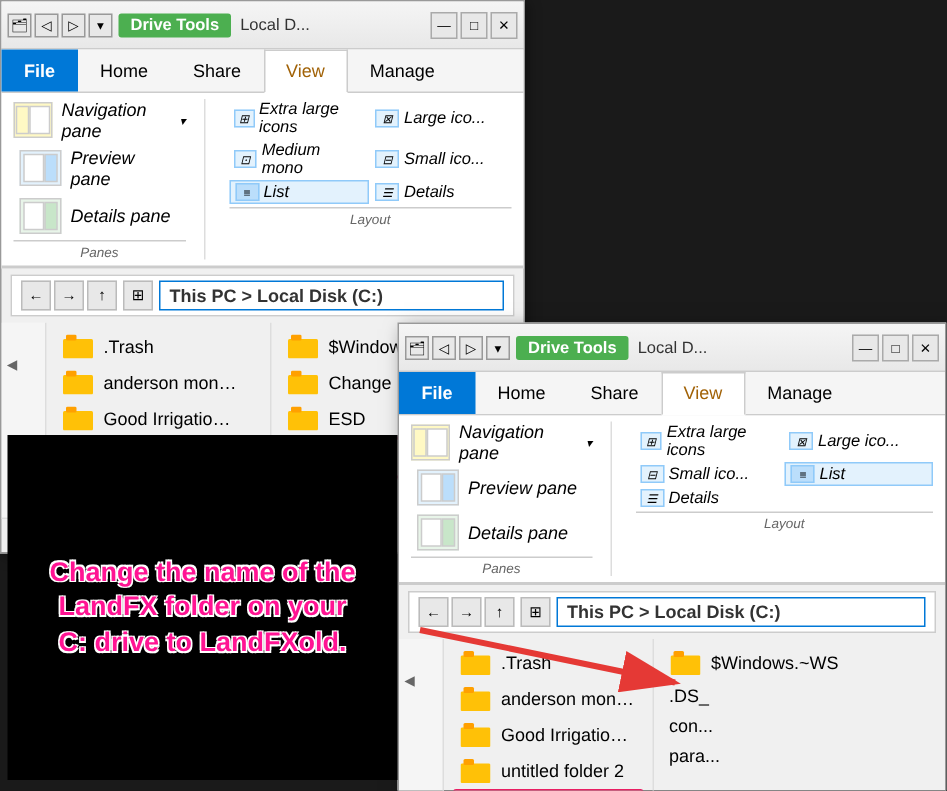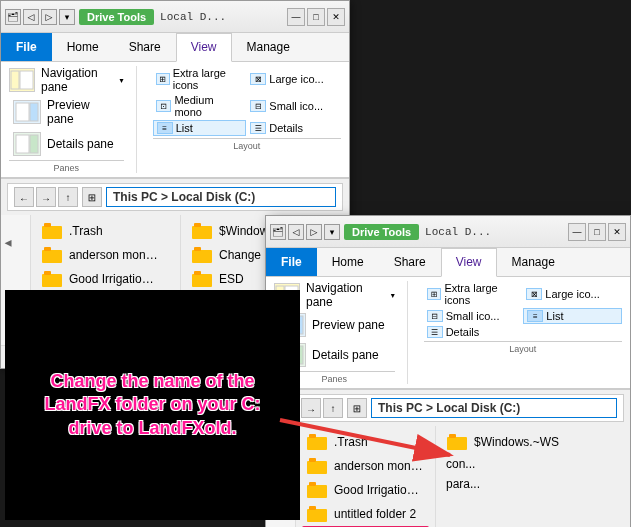--- a/index.html
+++ b/index.html
@@ -53,21 +53,20 @@
       color: white;
       padding: 2px 8px;
       font-size: 11px;
       font-weight: 600;
       border-radius: 2px;
     }
     .local-disk-label {
       font-size: 11px;
       color: #333;
       margin-left: 6px;
-      font-family: Liberation Mono, monospace;
     }
     .title-bar-controls {
       margin-left: auto;
       display: flex;
       gap: 2px;
     }
     .title-bar-controls span {
       width: 18px;
       height: 18px;
       background: #e8e8e8;
@@ -88,38 +87,39 @@
     .ribbon-tab {
       padding: 6px 14px;
       font-size: 12px;
       cursor: pointer;
       border: 1px solid transparent;
     }
     .ribbon-tab.active {
       background: white;
       border-color: #ccc #ccc white;
       margin-bottom: -1px;
-      color: #4c1d95;
+      color: #a16207;
       font-weight: 500;
     }
 
     
     .ribbon-content {
       background: white;
       border-bottom: 2px solid #ccc;
       padding: 4px 8px;
       display: flex;
       gap: 16px;
       align-items: flex-start;
       min-height: 70px;
     }
     .ribbon-section {
       display: flex;
       flex-direction: column;
       gap: 2px;
+      font-style: italic;
     }
     .ribbon-section-title {
       font-size: 9px;
       color: #666;
       text-align: center;
       border-top: 1px solid #ccc;
       padding-top: 2px;
       margin-top: auto;
     }
     .ribbon-group {
@@ -287,21 +287,21 @@
       background: #f0f0f0;
       border: 1px solid #999;
       box-shadow: 4px 4px 12px rgba(0,0,0,0.5);
     }
 
     
     .info-box {
       position: absolute;
       top: 290px;
       left: 5px;
-      width: 295px;
+      width: 260px;
       height: 230px;
       background: black;
       display: flex;
       align-items: center;
       justify-content: flex-start;
       padding: 24px;
     }
     .info-text {
       font-size: 18px;
       font-weight: 900;
@@ -685,20 +685,23 @@
       <div class="file-item">
         <div class="folder-icon">
           <svg viewBox="0 0 20 16">
               <rect x="0" y="3" width="20" height="13" rx="1" fill="#ffc107"></rect>
               <rect x="2" y="0" width="7" height="4" rx="1" fill="#ffa000"></rect>
             </svg>
         </div>
         <span class="file-name">$Windows.~WS</span>
       </div>
       <div class="file-item">
+        <span class="file-name">.DS_</span>
+      </div>
+      <div class="file-item">
         <span class="file-name">con...</span>
       </div>
       <div class="file-item">
         <span class="file-name">para...</span>
       </div>
 
     </div>
   </div>
 
 </div>

